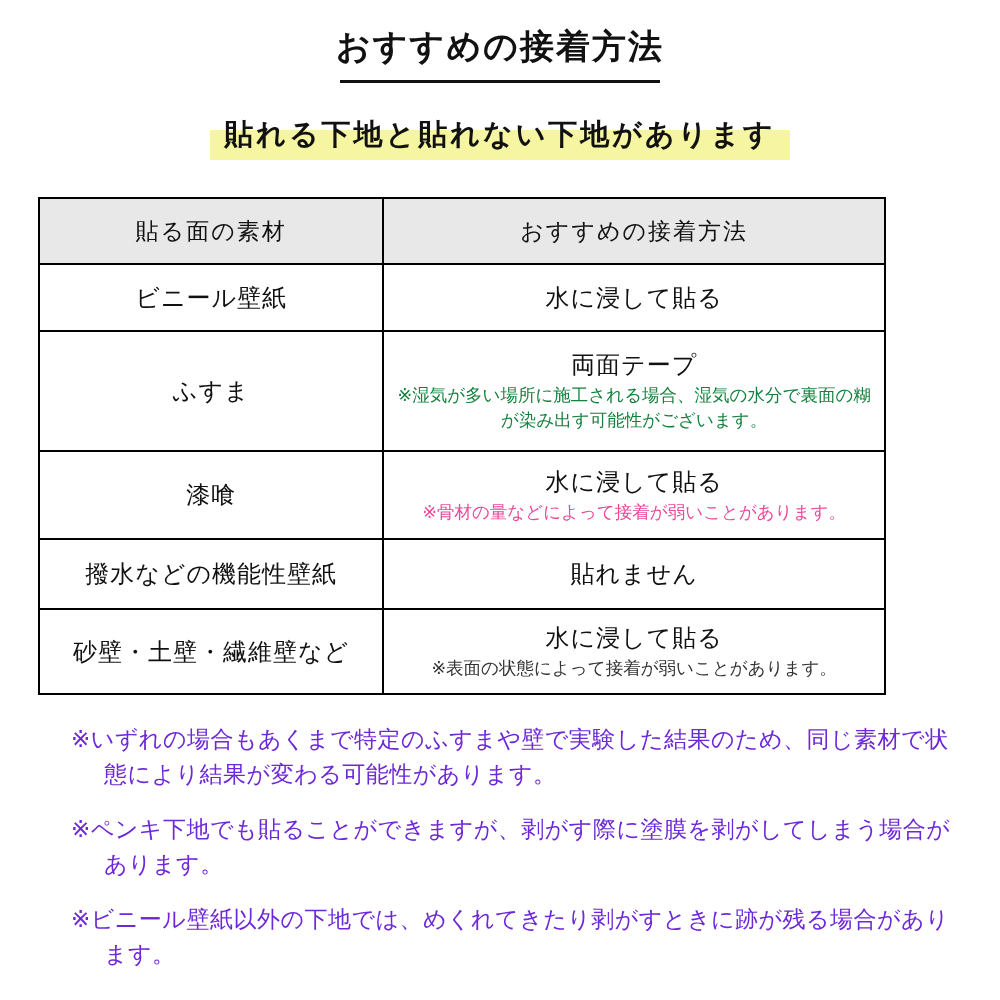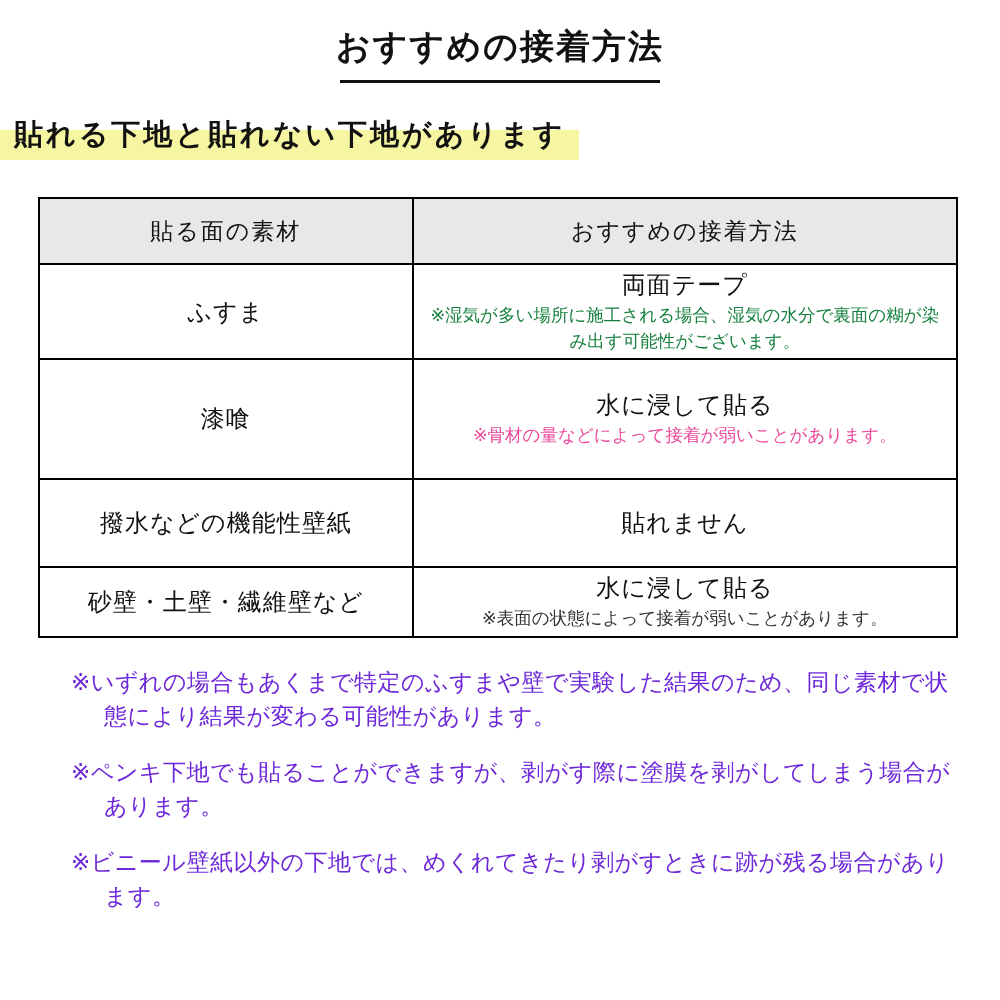--- a/index.html
+++ b/index.html
@@ -21,34 +21,34 @@
     line-height: 1.3;
   }
   .title-underline {
     width: 320px; height: 3px;
     background: #111111;
     margin: 12px auto 0 auto;
   }
 
   .subtitle-wrap {
     margin-top: 32px;
-    text-align: left;
+    text-align: center;
   }
   .subtitle {
     display: inline-block;
     font-size: 29px;
     font-weight: bold;
     letter-spacing: 3px;
     padding: 0 14px 5px 14px;
     background: linear-gradient(to bottom, transparent 34%, var(--hl, #f5f5a2) 34%);
   }
 
   table.compat-table {
     margin: 37px 0 0 38px;
-    width: 920px;
+    width: 848px;
     border-collapse: collapse;
     table-layout: fixed;
   }
   table.compat-table th,
   table.compat-table td {
     border: 2px solid #000000;
     text-align: center;
     vertical-align: middle;
     padding: 4px 8px;
   }
@@ -110,20 +110,26 @@
         <col class="c2">
       </colgroup>
     <thead>
       <tr>
         <th style="background: rgb(232, 232, 232);">貼る面の素材</th>
         <th style="background: rgb(232, 232, 232);">おすすめの接着方法</th>
       </tr>
     </thead>
     <tbody>
         <tr>
+          <td class="material">ビニール壁紙</td>
+          <td class="method">
+            <div class="method-main">水に浸して貼る</div>
+          </td>
+        </tr>
+        <tr>
           <td class="material">ふすま</td>
           <td class="method">
             <div class="method-main">両面テープ</div>
             <div class="method-note" style="color: #15803d;">※湿気が多い場所に施工される場合、湿気の水分で裏面の糊が染み出す可能性がございます。</div>
           </td>
         </tr>
         <tr>
           <td class="material">漆喰</td>
           <td class="method">
             <div class="method-main">水に浸して貼る</div>

